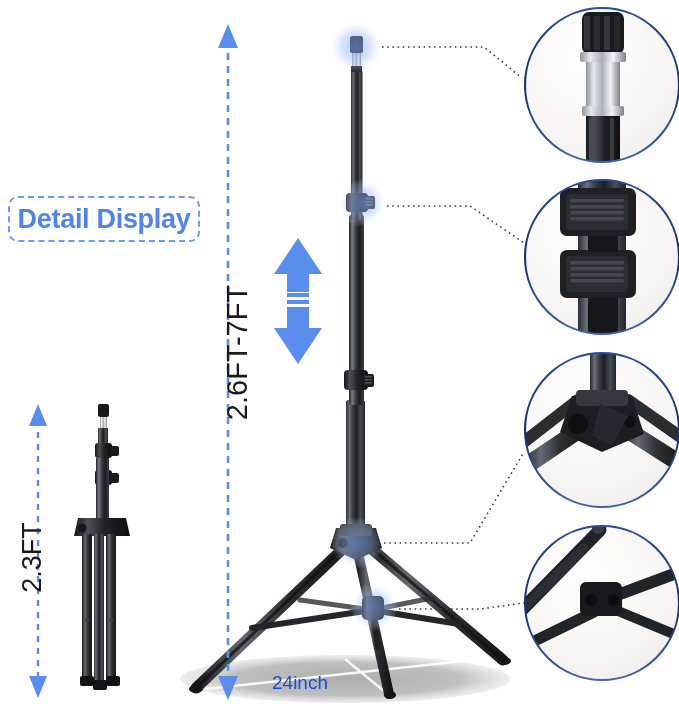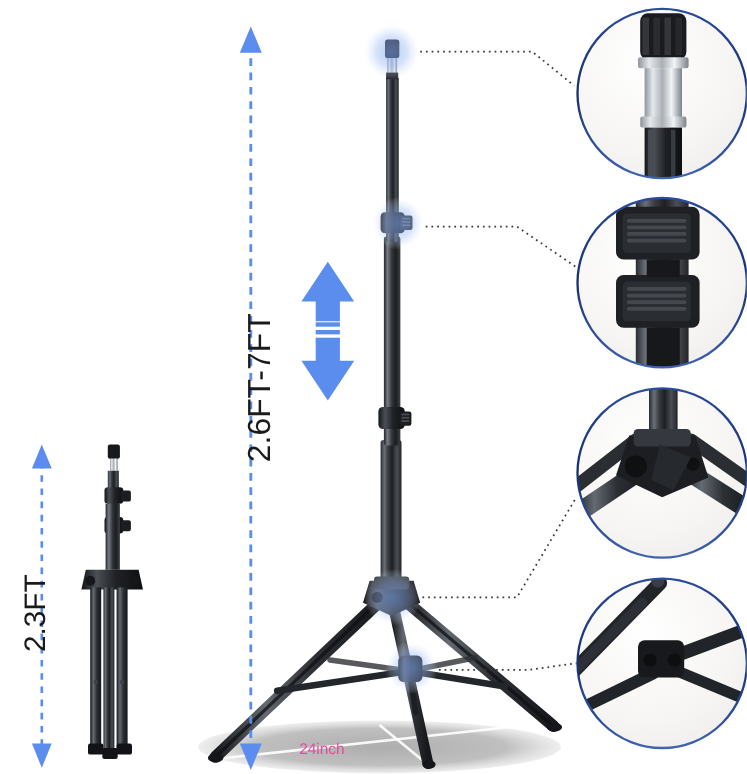--- a/index.html
+++ b/index.html
@@ -67,22 +67,22 @@
     top: 542px;
     width: 140px;
     text-align: center;
     font-size: 27px;
     transform: rotate(-90deg);
   }
   .ground-label {
     position: absolute;
     left: 272px;
     top: 672px;
-    font-size: 14px;
-    color: #ec4899;
+    font-size: 19px;
+    color: #1d4ed8;
     letter-spacing: 0px;
   }
 </style>
 </head>
 <body>
 
 <div id="stage">
 
   <svg class="layer" viewBox="0 0 679 704">
     <defs>
@@ -365,20 +365,23 @@
         <path d="M606 606 L688 640" stroke="#212428" stroke-width="10" stroke-linecap="round" fill="none"></path>
         <rect x="580" y="582" width="42" height="34" rx="6" fill="#17191c"></rect>
         <circle cx="591" cy="600" r="6" fill="#0d0e10"></circle>
         <circle cx="613" cy="600" r="6" fill="#0d0e10"></circle>
         <circle cx="598" cy="528" r="6" fill="#3a3e44"></circle>
       </g>
       <circle cx="602" cy="603" r="77" fill="none" stroke="url(#ringStroke)" stroke-width="2.1"></circle>
     </g>
   </svg>
 
+  <div class="badge">
+    <span class="badge-label">Detail Display</span>
+  </div>
 
   <div class="vlabel vlabel-main">2.6FT-7FT</div>
 
   <div class="vlabel vlabel-small">2.3FT</div>
 
   <div class="ground-label">24inch</div>
 
 </div>
 
 </body></html>

